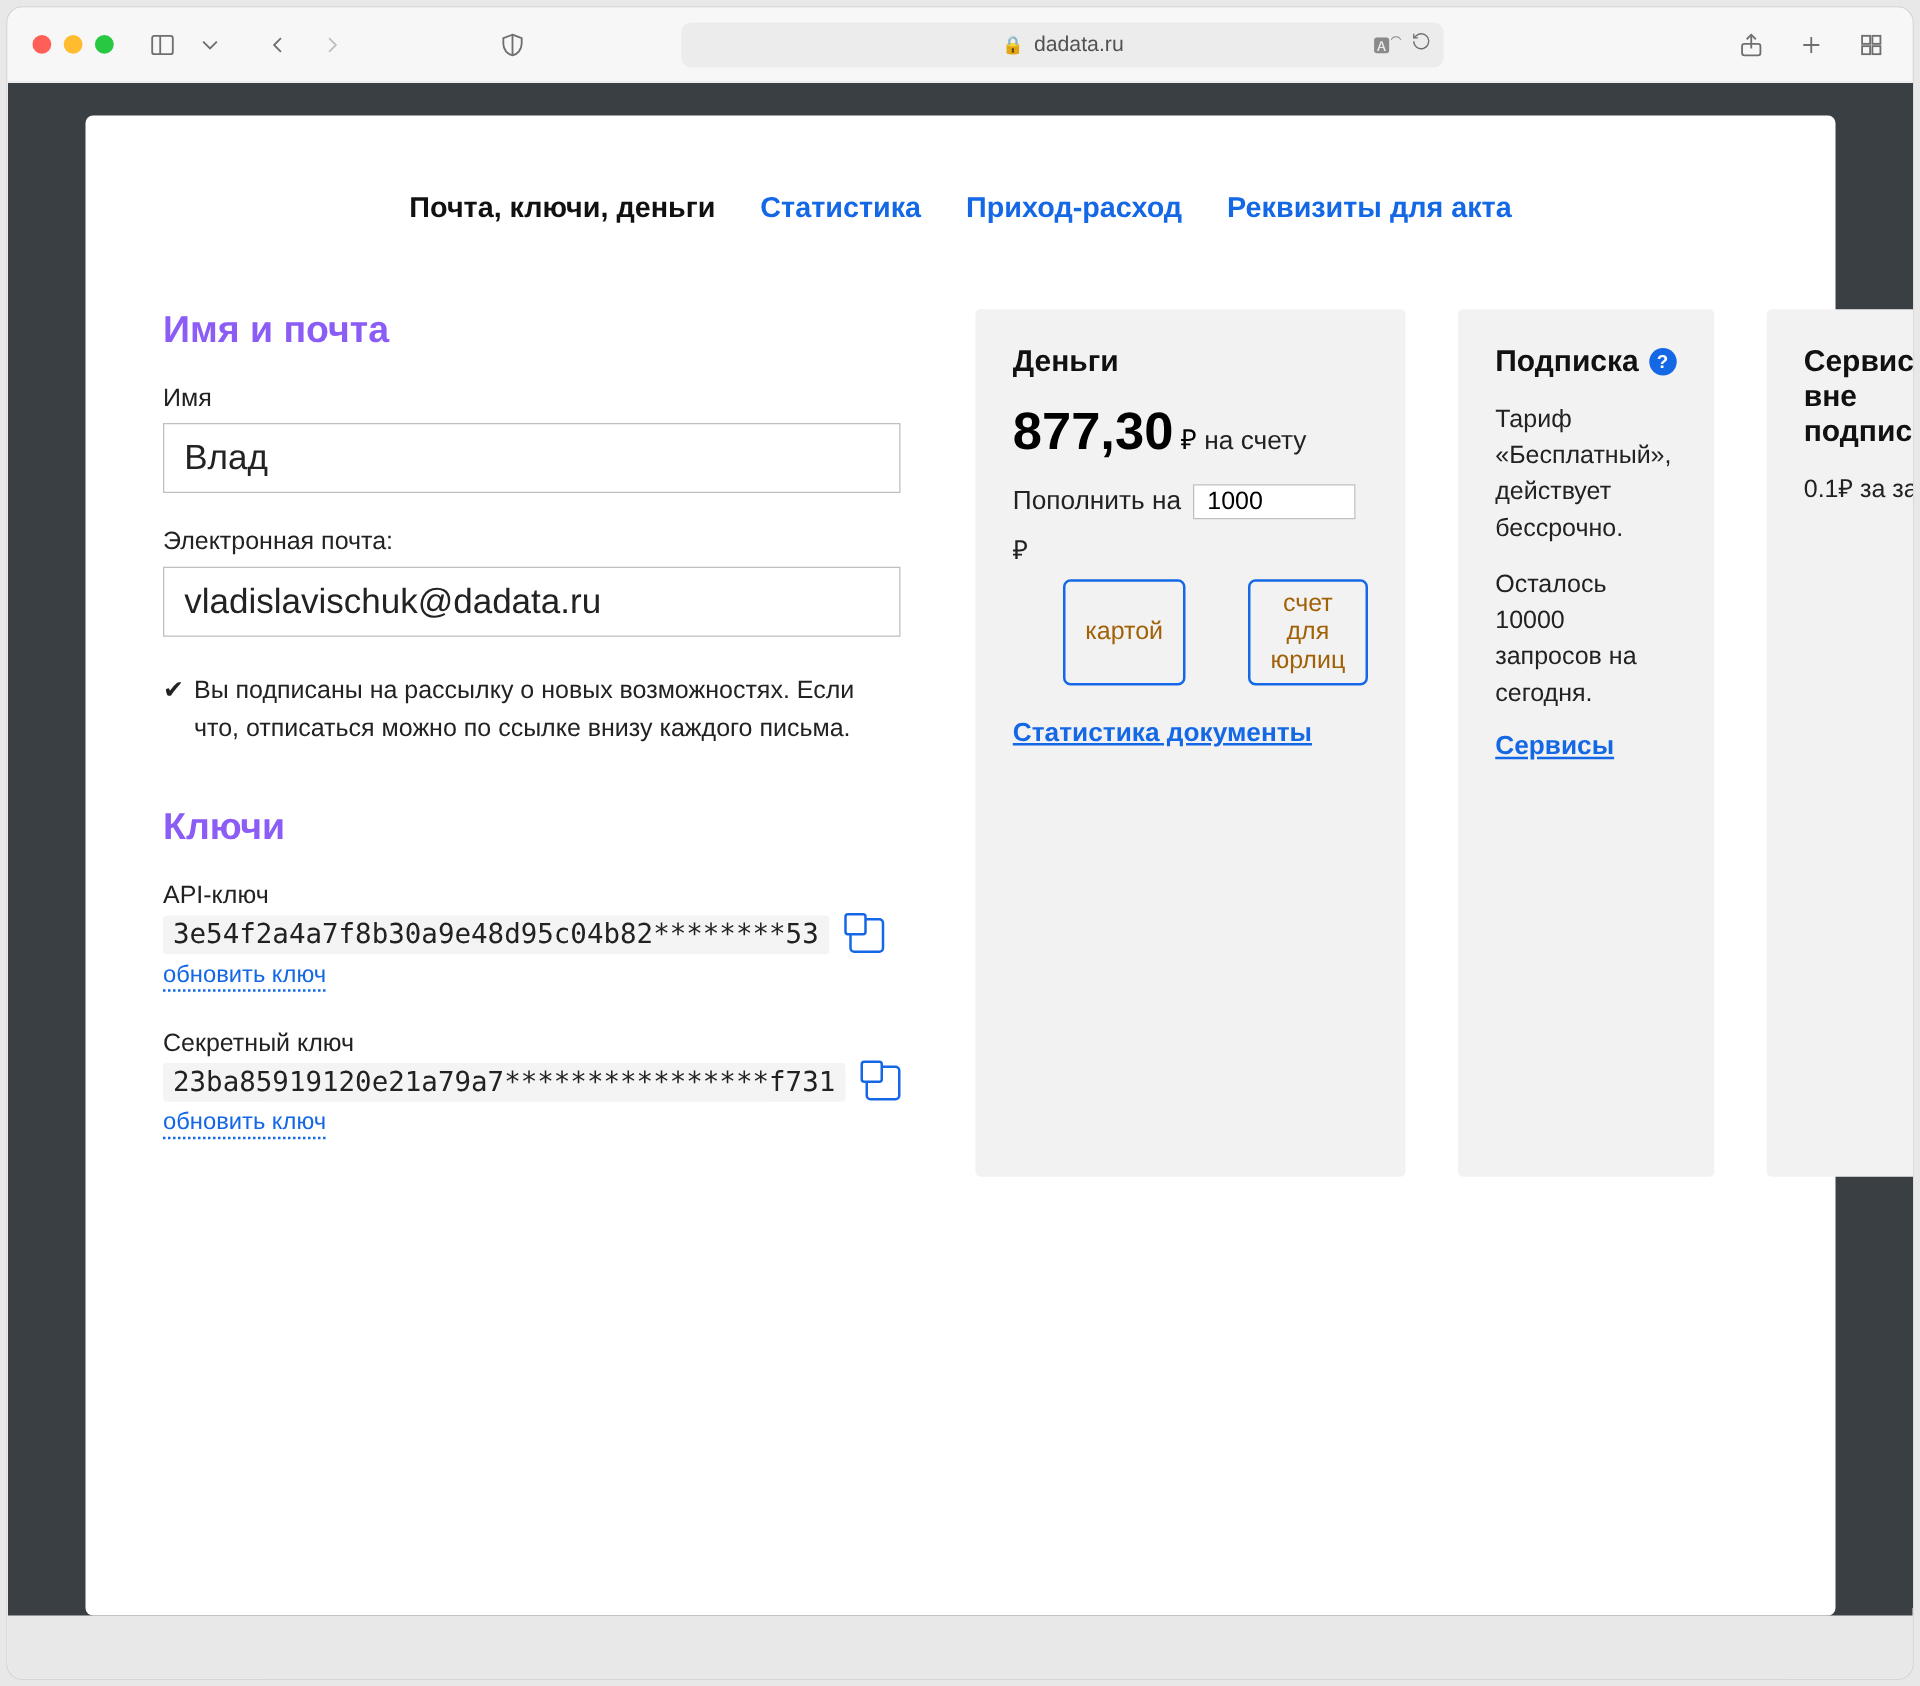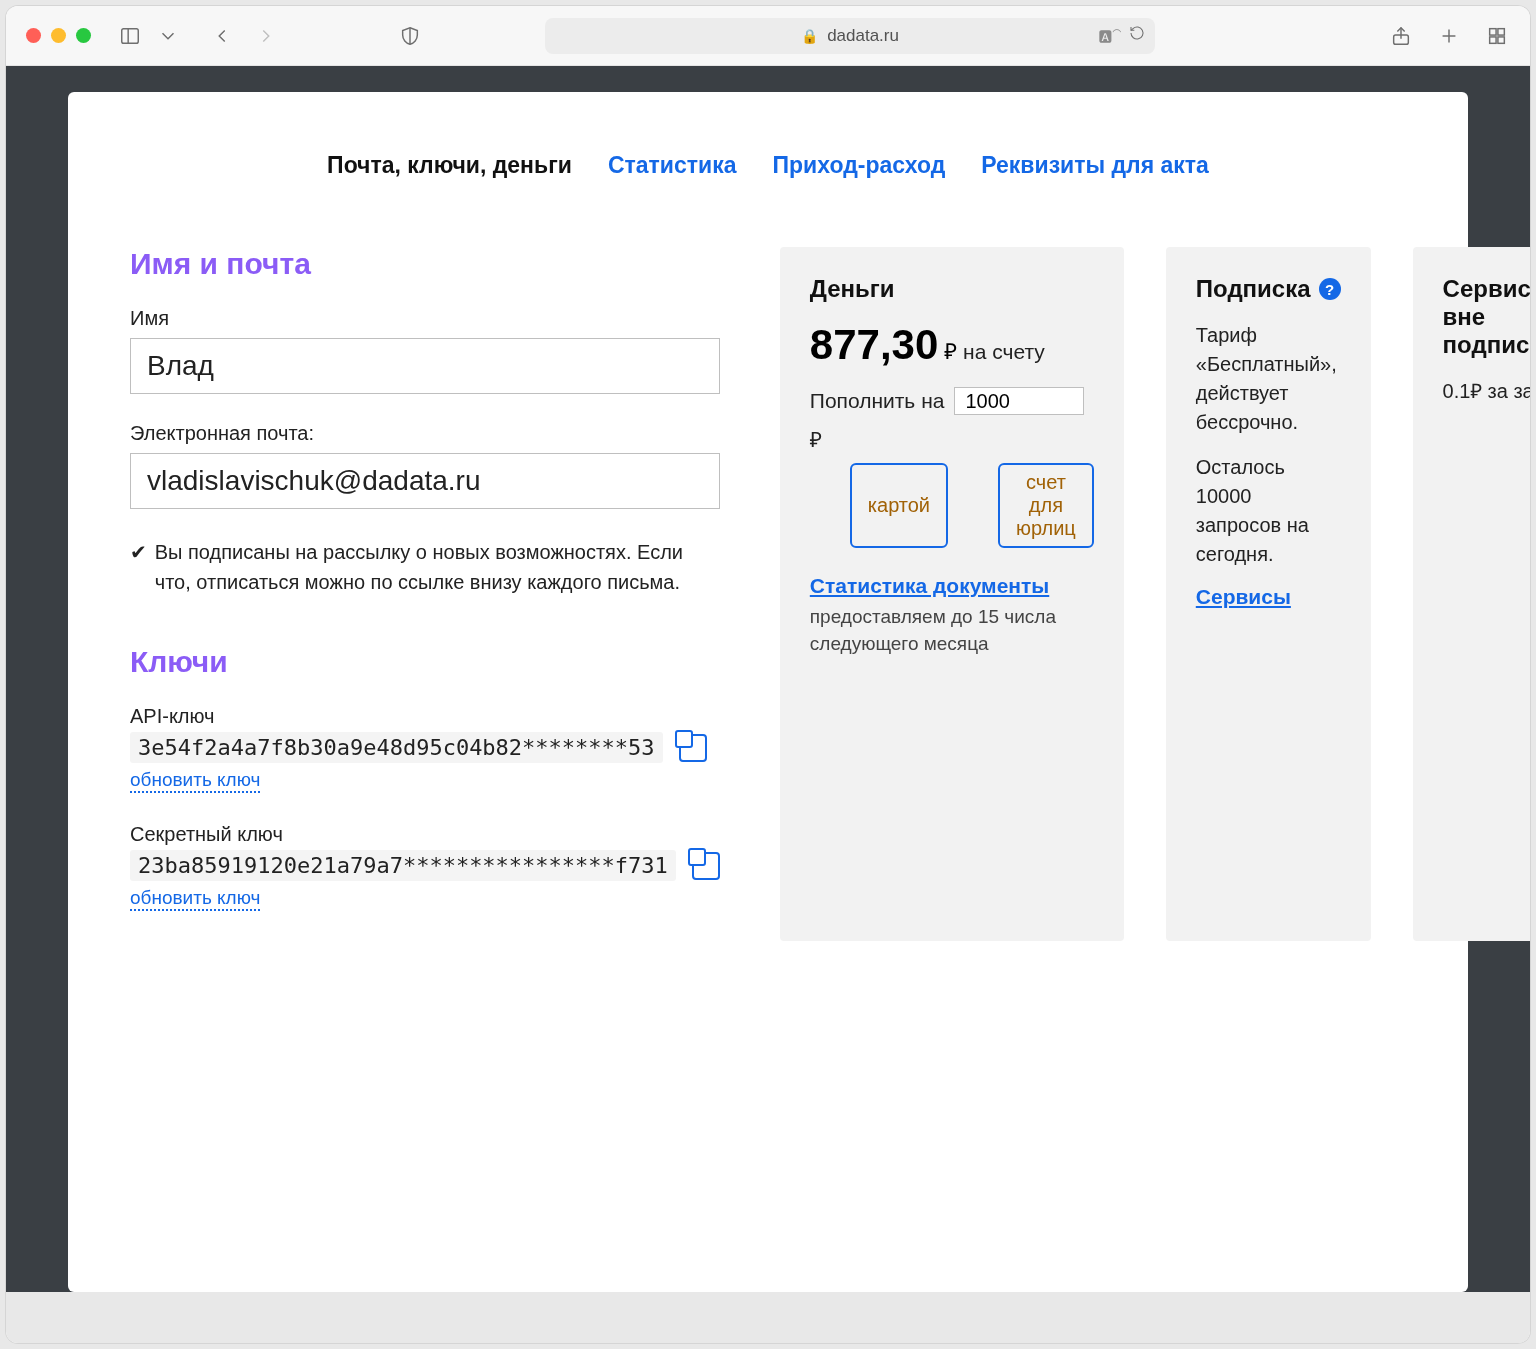--- a/index.html
+++ b/index.html
@@ -375,21 +375,20 @@
             <div class="topup-row">
               <span>Пополнить на</span>
               <input class="topup-input" value="1000" style="">
               <span>₽</span>
             </div>
             <div class="btn-row">
               <button class="btn-outline">картой</button>
               <button class="btn-outline">счет для юрлиц</button>
             </div>
             <a class="link-underline">Статистика документы</a>
-            <p>предоставляем до 15 числа следующего месяца</p>
           </div>
 
           <div class="panel">
             <h3>
               <span>Подписка</span>
               <span class="help-icon">?</span>
             </h3>
             <p class="para">Тариф «Бесплатный», действует бессрочно.</p>
             <p class="para">Осталось 10000 запросов на сегодня.</p>
             <a class="change-link">Сервисы</a>

